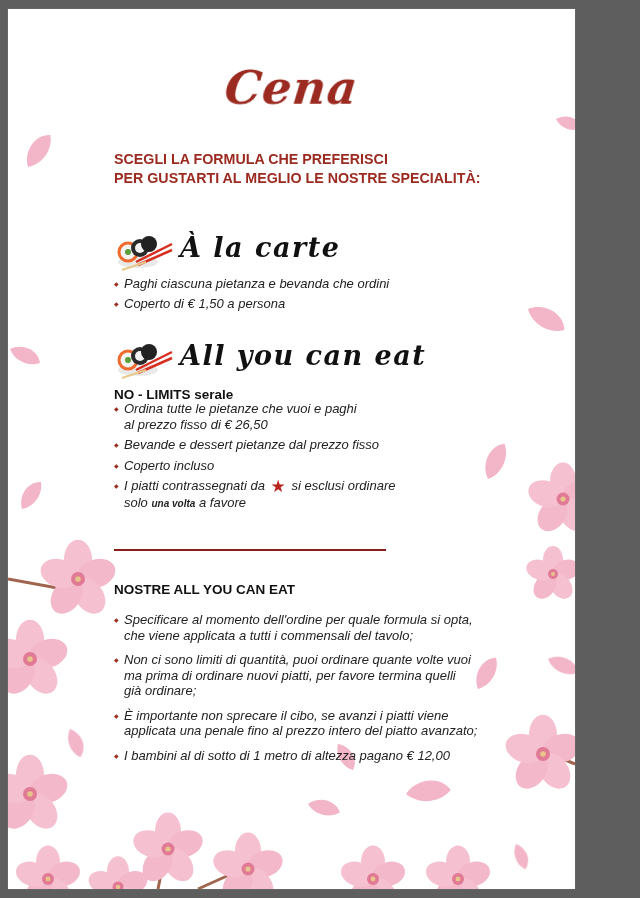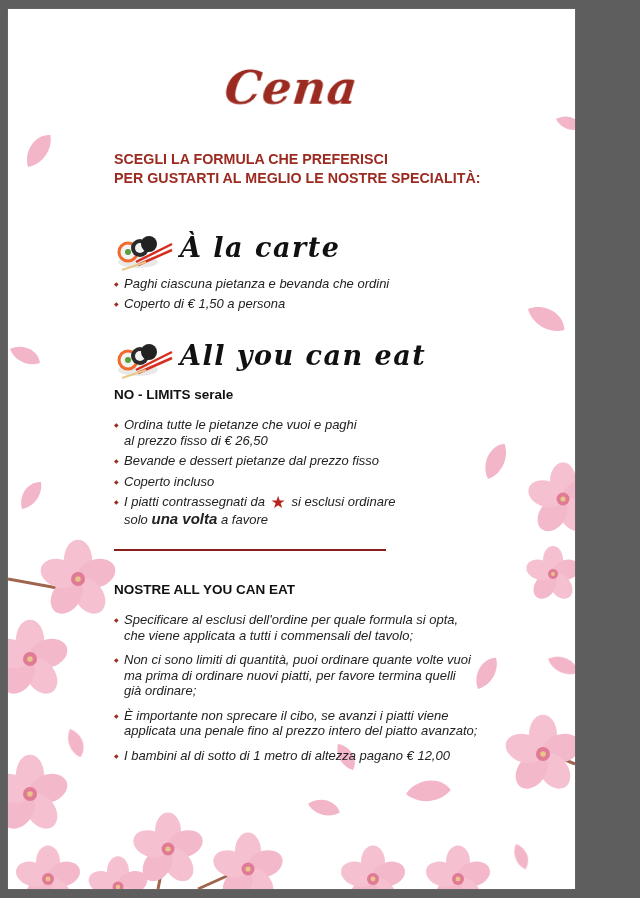--- a/index.html
+++ b/index.html
@@ -11,21 +11,21 @@
   .sec-head { position:absolute; left:108px; height:40px; display:flex; align-items:flex-start; }
   .sushi { width:58px; height:40px; margin-right:6px; }
   .sec-title { font-family:"DejaVu Serif", serif; font-style:italic; font-weight:bold; font-size:27px; color:#111; letter-spacing:1.5px; }
   ul { list-style:none; margin:0; padding:0; }
   .list { position:absolute; left:106px; font-style:italic; font-size:13px; color:#222; }
   .list li { position:relative; padding-left:10px; line-height:15.5px; }
   .list li::before { content:"\25C6"; position:absolute; left:0; top:1px; font-size:6px; color:#9b2a20; font-style:normal; }
   .sub-head { position:absolute; left:106px; font-weight:bold; font-size:13.5px; color:#111; }
   .divider { position:absolute; left:106px; top:540px; width:272px; height:2px; background:#8a1d1a; }
   .star { color:#b8231c; font-style:normal; font-size:17px; vertical-align:-2px; margin:0 2px; }
-  .bold-em { font-weight:bold; font-size:15px; }
+  .bold-em { font-weight:bold; font-size:10px; }
 </style>
 </head>
 <body>
 
 <div class="page">
 
   <svg class="deco" style="left:0;top:0" width="567" height="880" viewBox="0 0 567 880">
     <defs>
       <g id="petal">
           <path d="M0,0 C8,-10 24,-10 30,0 C22,8 8,8 0,0Z"></path>
@@ -110,21 +110,21 @@
       <circle cx="24" cy="16" r="5" fill="#f3f3f3"></circle>
       <circle cx="33" cy="12" r="8" fill="#222"></circle>
       <line x1="20" y1="30" x2="56" y2="12" stroke="#d62e1f" stroke-width="2.5"></line>
       <line x1="22" y1="33" x2="56" y2="18" stroke="#d62e1f" stroke-width="2.5"></line>
       <line x1="6" y1="38" x2="30" y2="30" stroke="#e9c98a" stroke-width="2"></line>
     </svg>
     <span class="sec-title">All you can eat</span>
   </div>
   <div class="sub-head" style="top:378px;">NO - LIMITS serale</div>
 
-  <ul class="list" style="top:408px;">
+  <ul class="list" style="top:392px;">
     <li style="margin-bottom:5px;">
       <div>Ordina tutte le pietanze che vuoi e paghi</div>
       <div>al prezzo fisso di € 26,50</div>
     </li>
     <li style="margin-bottom:5px;">Bevande e dessert pietanze dal prezzo fisso</li>
     <li style="margin-bottom:5px;">Coperto incluso</li>
     <li>
       <div>
         <span>I piatti contrassegnati da</span>
         <span class="star">★</span>
@@ -136,21 +136,21 @@
         <span>a favore</span>
       </div>
     </li>
   </ul>
 
   <div class="divider"></div>
 
   <div class="sub-head" style="top:573px;">NOSTRE ALL YOU CAN EAT</div>
   <ul class="list" style="top:603px;">
     <li style="margin-bottom:9px;">
-      <div>Specificare al esclusi dell'ordine per quale formula si opta,</div>
+      <div>Specificare al momento dell'ordine per quale formula si opta,</div>
       <div>che viene applicata a tutti i commensali del tavolo;</div>
     </li>
     <li style="margin-bottom:9px;">
       <div>Non ci sono limiti di quantità, puoi ordinare quante volte vuoi</div>
       <div>ma prima di ordinare nuovi piatti, per favore termina quelli</div>
       <div>già ordinare;</div>
     </li>
     <li style="margin-bottom:9px;">
       <div>È importante non sprecare il cibo, se avanzi i piatti viene</div>
       <div>applicata una penale fino al prezzo intero del piatto avanzato;</div>

